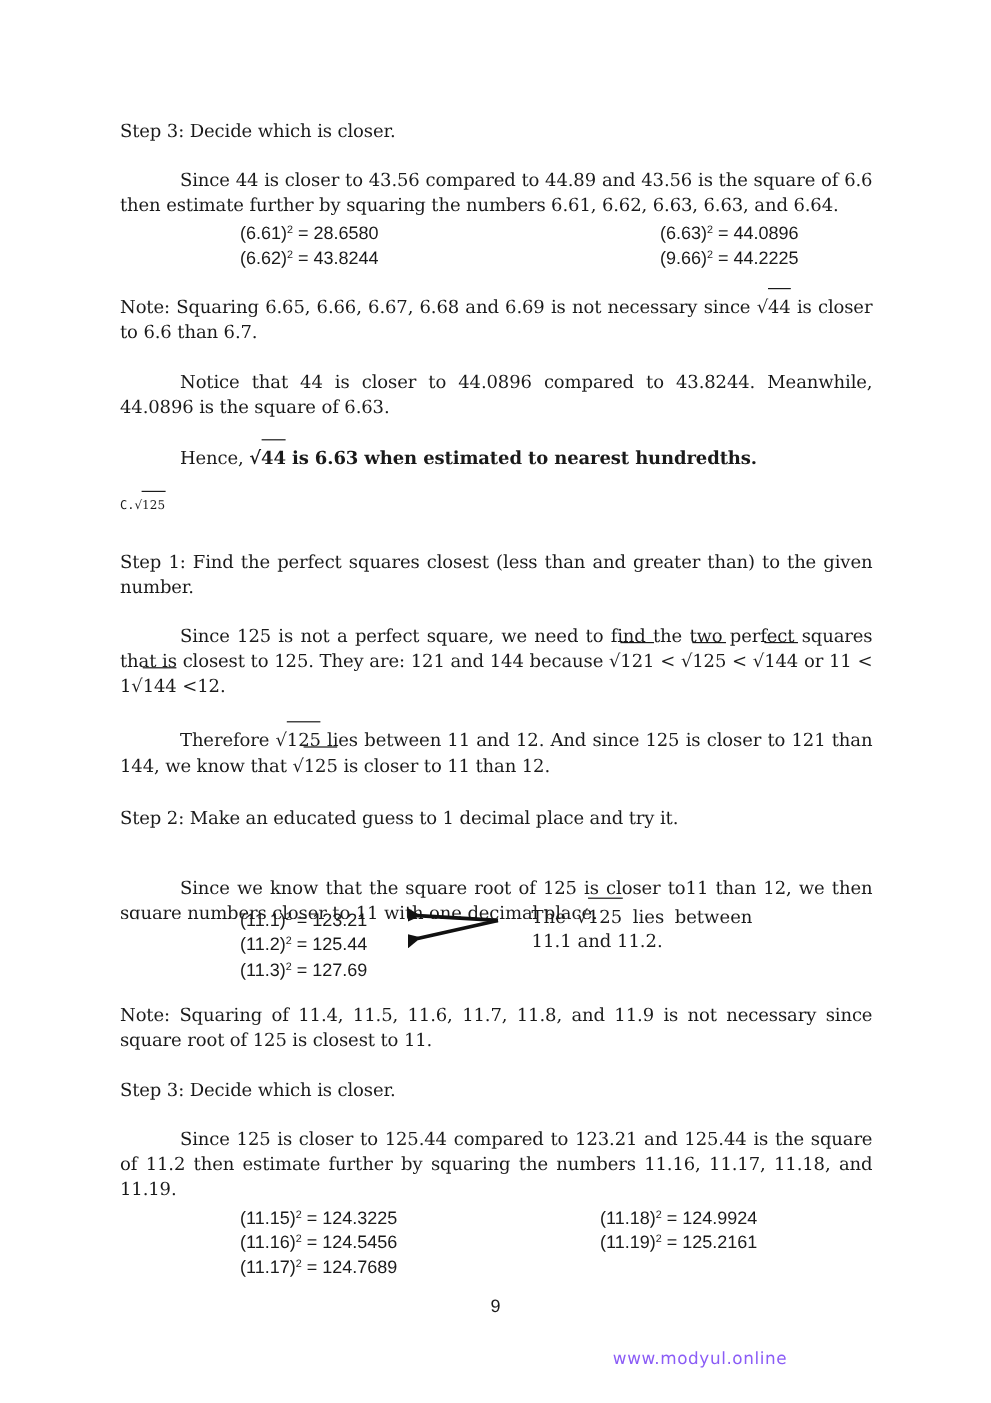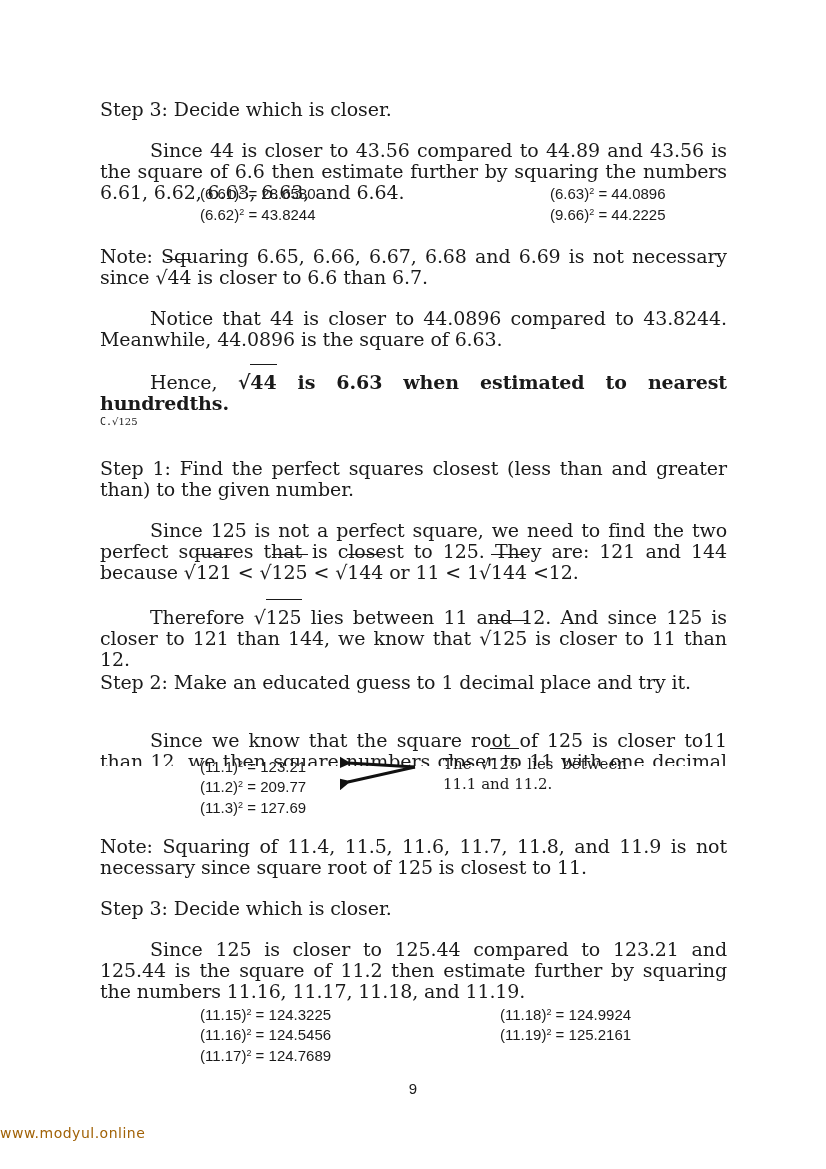--- a/index.html
+++ b/index.html
@@ -1,30 +1,30 @@
 <!DOCTYPE html>
 <html><head>
   <meta charset="utf-8">
   <style>
     html, body { margin:0; padding:0; background:#ffffff; }
     body { width:826px; height:1169px; position:relative; overflow:hidden;
            font-family:"DejaVu Serif","Liberation Serif",serif; color:#1a1a1a; }
-    .p { position:absolute; left:100px; width:627px; font-size:19px; line-height:21px;
+    .p { position:absolute; left:100px; width:627px; font-size:15px; line-height:21px;
          text-align:justify; letter-spacing:-0.1px; }
     .ind { text-indent:50px; }
     .eq { position:absolute; font-family:"Liberation Sans","DejaVu Sans",sans-serif; font-size:15px;
           line-height:20px; white-space:nowrap; }
     .sq { font-size:9px; vertical-align:5px; }
     .rad { white-space:nowrap; }
     .rad .vinc { border-top:1px solid #1a1a1a; padding-top:6px; }
     b { font-weight:bold; }
     .pagenum { position:absolute; left:0; width:826px; text-align:center; top:1080px;
                font-family:"Liberation Sans",sans-serif; font-size:15px; }
-    .footer { position:absolute; left:0; width:656px; text-align:left; top:1125px;
-              font-family:"DejaVu Sans",sans-serif; font-size:14px; color:#a16207; letter-spacing:0.5px; }
+    .footer { position:absolute; left:0; width:656px; text-align:right; top:1125px;
+              font-family:"DejaVu Sans",sans-serif; font-size:14px; color:#8b5cf6; letter-spacing:0.5px; }
     .clabel { position:absolute; left:100px; top:416px; font-size:10px;
               font-family:"DejaVu Sans Mono",monospace; }
   </style>
 </head>
 <body>
 
 <div>
 
   <div class="p" style="top:99px">Step 3: Decide which is closer.</div>
 
@@ -47,21 +47,21 @@
 
   <div class="p ind" style="top:520px"><span>Since 125 is not a perfect square, we need to find the two perfect squares that is closest to 125. They are: 121 and 144 because </span><span class="rad">√<span class="vinc">121</span></span><span> &lt; </span><span class="rad">√<span class="vinc">125</span></span><span> &lt; </span><span class="rad">√<span class="vinc">144</span></span><span> or 11 &lt; 1</span><span class="rad">√<span class="vinc">144</span></span><span> &lt;12.</span></div>
 
   <div class="p ind" style="top:607px"><span>Therefore </span><span class="rad">√<span class="vinc">125</span></span><span> lies between 11 and 12. And since 125 is closer to 121 than 144, we know that </span><span class="rad">√<span class="vinc">125</span></span><span> is closer to 11 than 12.</span></div>
 
   <div class="p" style="top:672px">Step 2: Make an educated guess to 1 decimal place and try it.</div>
 
   <div class="p ind" style="top:730px; height:36px; overflow:hidden">Since we know that the square root of 125 is closer to11 than 12, we then square numbers closer to 11 with one decimal place.</div>
 
   <div class="eq" style="left:200px; top:754px"><span>(11.1)</span><span class="sq">2</span> <span>= 123.21</span></div>
-  <div class="eq" style="left:200px; top:774px"><span>(11.2)</span><span class="sq">2</span> <span>= 209.77</span></div>
+  <div class="eq" style="left:200px; top:774px"><span>(11.2)</span><span class="sq">2</span> <span>= 125.44</span></div>
   <div class="eq" style="left:200px; top:795px"><span>(11.3)</span><span class="sq">2</span> <span>= 127.69</span></div>
 
   <svg style="position:absolute; left:340px; top:755px" width="80" height="35">
     <defs>
       <marker id="ah" markerWidth="8" markerHeight="8" refX="1" refY="4" orient="auto">
         <path d="M8,0 L0,4 L8,8 z" fill="#111"></path>
       </marker>
     </defs>
     <line x1="75" y1="12" x2="8" y2="8" stroke="#111" stroke-width="3" marker-end="url(#ah)"></line>
     <line x1="75" y1="12" x2="8" y2="27" stroke="#111" stroke-width="3" marker-end="url(#ah)"></line>

